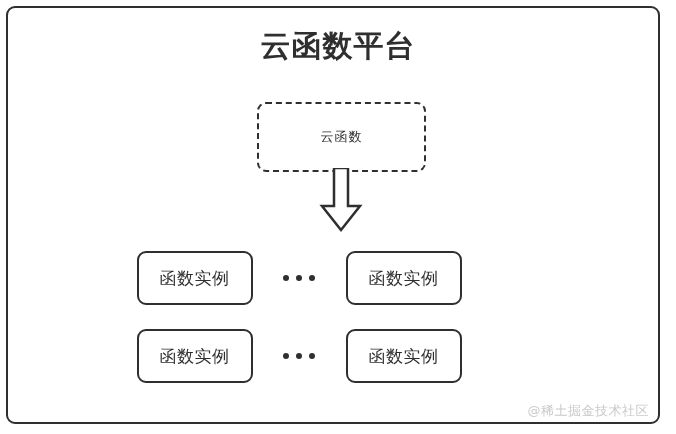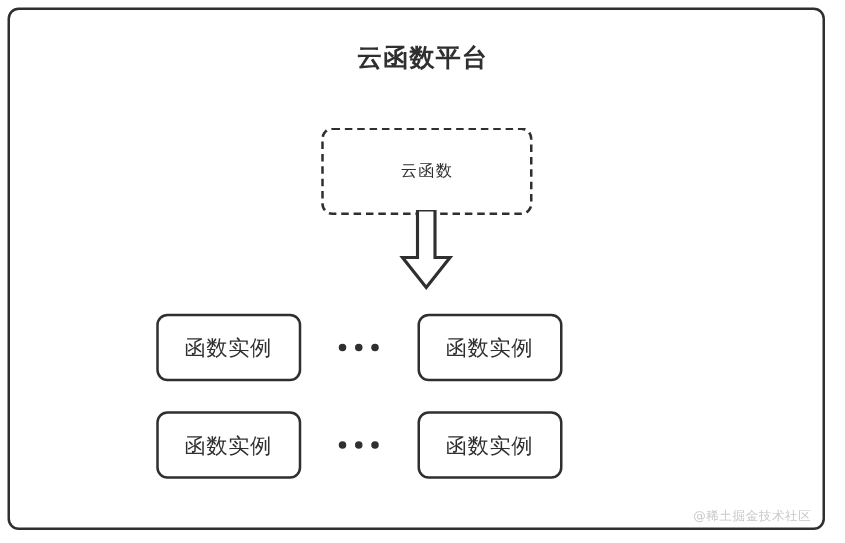--- a/index.html
+++ b/index.html
@@ -34,21 +34,21 @@
     background: #ffffff;
   }
 
   
   .platform-title {
     position: absolute;
     left: 0;
     top: 26px;
     width: 676px;
     text-align: center;
-    font-size: 20px;
+    font-size: 30px;
     font-weight: bold;
     color: #2f2f2f;
     letter-spacing: 1px;
     line-height: 40px;
     white-space: nowrap;
   }
 
   
   .cloud-function-box {
     position: absolute;
@@ -76,21 +76,21 @@
     position: absolute;
     left: 318px;
     top: 168px;
     width: 46px;
     height: 64px;
   }
 
   
   .instance-row {
     position: absolute;
-    left: 4px;
+    left: 16px;
     width: 566px;
     height: 54px;
     display: flex;
     align-items: center;
     justify-content: center;
   }
   .instance-row.row-1 { top: 251px; }
   .instance-row.row-2 { top: 329px; }
 
   .instance-box {
@@ -124,21 +124,21 @@
     height: 6px;
     border-radius: 50%;
     background: #2f2f2f;
   }
 
   
   .watermark {
     position: absolute;
     right: 27px;
     bottom: 14px;
-    font-size: 10px;
+    font-size: 13px;
     color: #c9c9c9;
     letter-spacing: 0.5px;
     white-space: nowrap;
   }
 </style>
 </head>
 <body>
 
 <div id="diagram-root">
 

